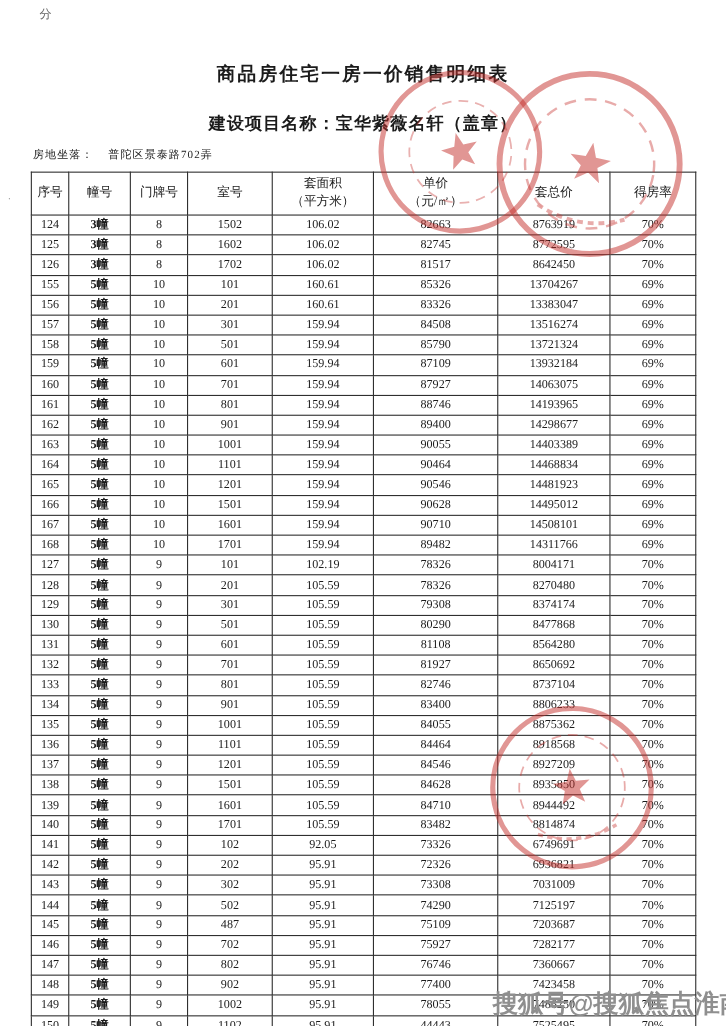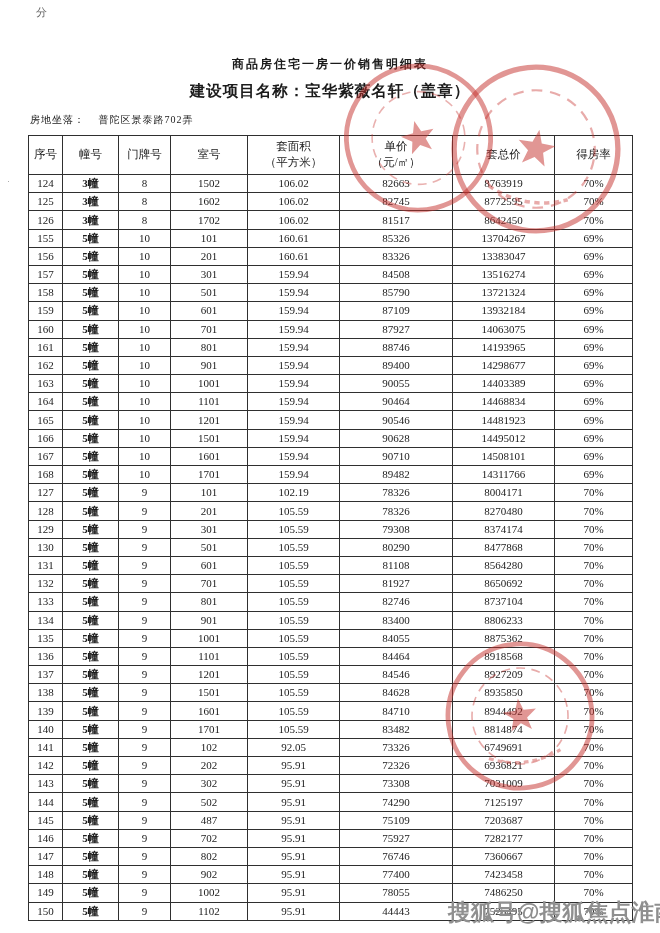--- a/index.html
+++ b/index.html
@@ -13,25 +13,25 @@
   }
   .page{position:relative;width:660px;height:933px;background:#fff;}
 
   .artifact{position:absolute;color:#666;font-size:11px;}
   .artifact.a1{left:36px;top:5px;}
   .artifact.a2{left:7px;top:176px;font-size:9px;color:#888;}
 
   .doc-title{
     margin:0;padding-top:56px;
     text-align:center;
-    font-size:12px;font-weight:bold;
+    font-size:17px;font-weight:bold;
     letter-spacing:2px;
   }
   .doc-project{
-    margin:8px 0 0 0;
+    margin:23px 0 0 0;
     text-align:center;
     font-size:15.5px;font-weight:bold;
     letter-spacing:1px;
   }
   .doc-location{
     margin:11px 0 0 30px;
     font-size:10px;
     letter-spacing:1px;
   }
   .doc-location .loc-value{margin-left:10px;}

